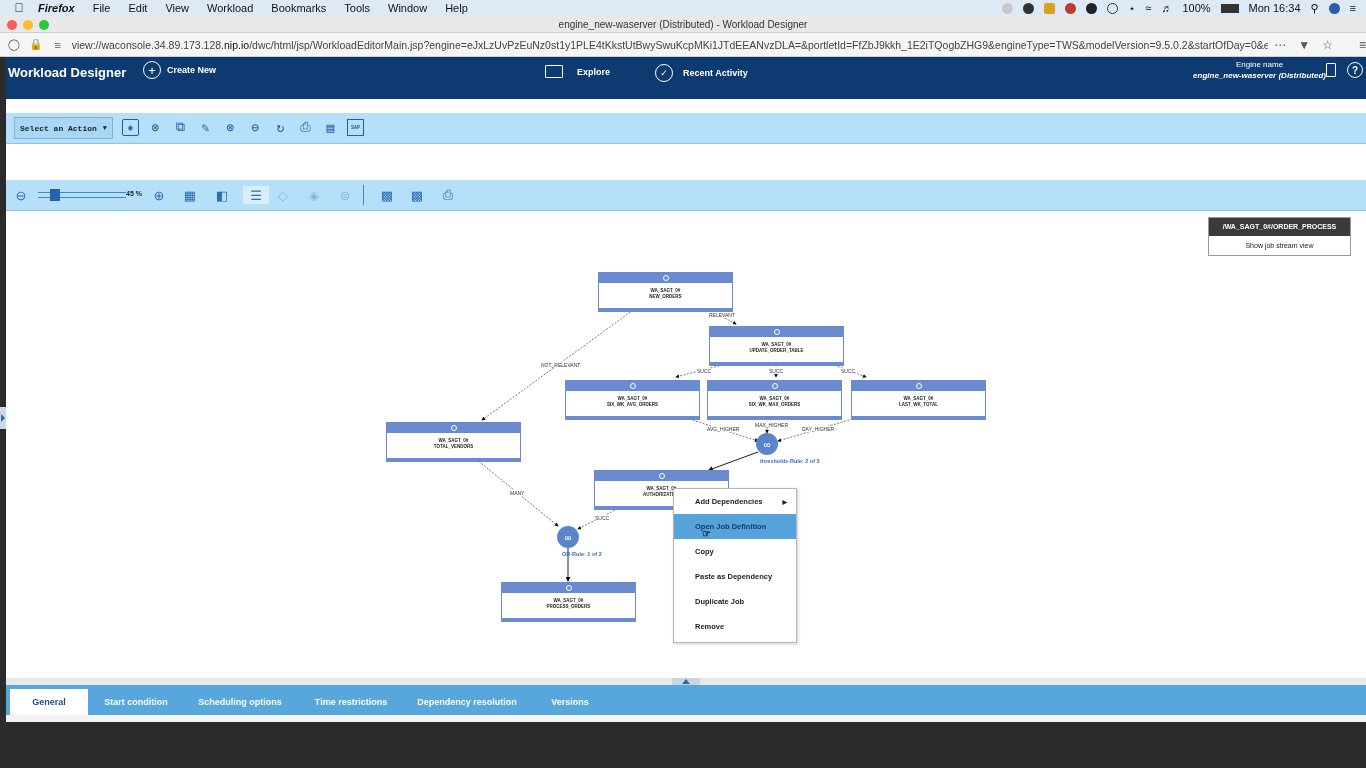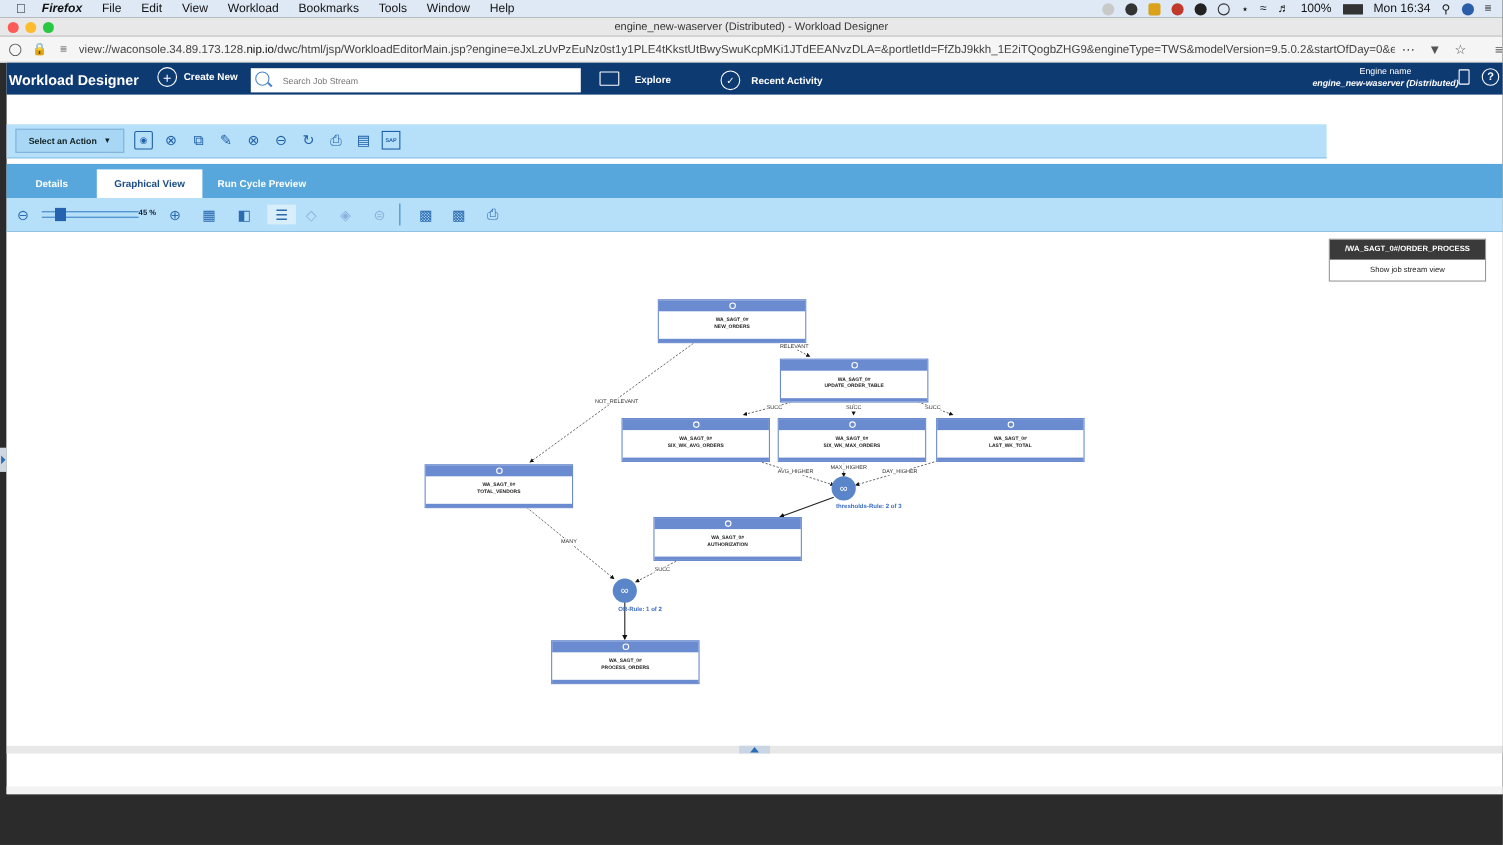--- a/index.html
+++ b/index.html
@@ -13,38 +13,38 @@
   .titlebar { position: absolute; left: 0; top: 16px; width: 1366px; height: 17px; background: #e8e8e8; border-bottom: 1px solid #cfcfcf; font-size: 10px; color: #333; text-align: center; line-height: 17px; }
   .traffic { position: absolute; left: 7px; top: 4px; display: flex; gap: 6px; }
   .traffic span { width: 10px; height: 10px; border-radius: 50%; display: block; }
   .urlbar { position: absolute; left: 0; top: 33px; width: 1366px; height: 24px; background: #f5f5f5; border-bottom: 1px solid #d0d0d0; display: flex; align-items: center; font-size: 10.5px; color: #444; }
   .urlbar .ic { width: 16px; text-align: center; font-size: 11px; color: #555; margin-left: 6px; }
   .url-text { margin-left: 6px; white-space: nowrap; overflow: hidden; width: 1205px; }
   .url-text b { color: #111; font-weight: normal; }
   .url-right { display: flex; gap: 12px; margin-left: 6px; font-size: 12px; color: #555; }
 
   .app { position: absolute; left: 6px; top: 57px; width: 1360px; height: 665px; background: #fff; }
-  .app-header { position: absolute; left: 0; top: 0; width: 1360px; height: 29px; background: #0e3a72; color: #fff; padding-left: 12px; }
+  .app-header { position: absolute; left: 0; top: 0; width: 1360px; height: 42px; background: #0e3a72; color: #fff; padding-left: 12px; }
   .brand { position: absolute; left: 2px; top: 8px; font-size: 13px; font-weight: bold; }
   .hdr-btn { position: absolute; top: 4px; display: flex; align-items: center; gap: 6px; font-size: 9px; font-weight: bold; }
   .circle-ic { width: 18px; height: 18px; border: 1.5px solid #fff; border-radius: 50%; display: flex; align-items: center; justify-content: center; font-size: 13px; font-weight: normal; }
   .search { position: absolute; left: 222px; top: 5px; width: 300px; height: 22px; background: #fff; display: flex; align-items: center; }
   .search .mag { width: 18px; height: 18px; margin-left: 3px; position: relative; }
   .search .mag:before { content: ""; position: absolute; left: 1px; top: 1px; width: 11px; height: 11px; border: 1.5px solid #4a88c8; border-radius: 50%; }
   .search .mag:after { content: ""; position: absolute; left: 12px; top: 12px; width: 5px; height: 1.5px; background: #4a88c8; transform: rotate(45deg); }
   .search input { border: none; outline: none; font-size: 8px; margin-left: 8px; width: 260px; color: #333; font-family: "Liberation Sans", sans-serif; }
   .folder-ic { width: 18px; height: 13px; border: 1.5px solid #fff; border-radius: 1px; position: relative; }
   .engine-info { position: absolute; right: 40px; top: 2px; text-align: center; font-size: 8px; line-height: 11px; }
   .engine-info .nm { font-style: italic; font-weight: bold; }
   .hdr-icon { position: absolute; top: 6px; font-size: 12px; }
   .doc-ic { width: 10px; height: 14px; border: 1.5px solid #fff; border-radius: 1px; }
   .help-ic { width: 16px; height: 16px; border: 1.5px solid #fff; border-radius: 50%; font-size: 10px; display: flex; align-items: center; justify-content: center; font-weight: bold; }
 
   .js-bar { position: absolute; left: 0; top: 33px; width: 1360px; height: 23px; background: #0a6bd1; color: #fff; font-size: 8px; font-weight: bold; padding-left: 8px; line-height: 23px; }
-  .action-bar { position: absolute; left: 0; top: 56px; width: 1200px; height: 31px; background: #b6dffa; border-bottom: 1px solid #8ec3e5; }
+  .action-bar { position: absolute; left: 0; top: 56px; width: 1360px; height: 31px; background: #b6dffa; border-bottom: 1px solid #8ec3e5; font-family: Liberation Mono, monospace; }
   .select-action { position: absolute; left: 8px; top: 4px; width: 99px; height: 22px; border: 1px solid #7fb2d8; background: #a8d6f5; font-size: 8px; font-weight: bold; color: #122; display: flex; align-items: center; justify-content: center; gap: 6px; }
   .tb-icons { position: absolute; left: 116px; top: 6px; display: flex; gap: 8px; }
   .tb-ic { width: 17px; height: 17px; display: flex; align-items: center; justify-content: center; color: #1d5fa8; font-size: 13px; }
 
   .tabs1 { position: absolute; left: 0; top: 92px; width: 1360px; height: 31px; background: #57a7dd; }
   .tab { position: absolute; top: 5px; height: 26px; font-size: 9px; font-weight: bold; color: #fff; display: flex; align-items: center; justify-content: center; }
   .tab.active { background: #fff; color: #1e4e85; }
   .zoombar { position: absolute; left: 0; top: 123px; width: 1360px; height: 31px; background: #b6dffa; border-bottom: 1px solid #8ec3e5; }
   .zb-ic { position: absolute; top: 6px; width: 18px; height: 18px; color: #2b6bb0; font-size: 13px; display: flex; align-items: center; justify-content: center; }
   .slider-track { position: absolute; left: 32px; top: 12px; width: 88px; height: 6px; border-top: 1.5px solid #3d86c6; border-bottom: 1.5px solid #3d86c6; }
@@ -140,24 +140,20 @@
 </div>
 
 <div class="app">
 
   <div class="app-header">
     <div class="brand">Workload Designer</div>
     <div class="hdr-btn" style="left:137px">
       <span class="circle-ic">+</span>
       <span>Create New</span>
     </div>
-    <div class="search">
-      <span class="mag"></span>
-      <input type="text" placeholder="Search Job Stream" style="">
-    </div>
     <div class="hdr-btn" style="left:539px;top:8px">
       <span class="folder-ic"></span>
       <span style="margin-left:8px">Explore</span>
     </div>
     <div class="hdr-btn" style="left:649px;top:7px">
       <span class="circle-ic" style="font-size:9px">✓</span>
       <span style="margin-left:4px">Recent Activity</span>
     </div>
     <div class="engine-info">
       <div>Engine name</div>
@@ -184,25 +180,20 @@
       <span class="tb-ic">✎</span>
       <span class="tb-ic">⊗</span>
       <span class="tb-ic">⊖</span>
       <span class="tb-ic">↻</span>
       <span class="tb-ic">⎙</span>
       <span class="tb-ic">▤</span>
       <span class="tb-ic" style="border:1.5px solid #1d5fa8;font-size:5px;font-weight:bold">SAP</span>
     </div>
   </div>
 
-  <div class="tabs1">
-    <div class="tab" style="left:0;width:82px">Details</div>
-    <div class="tab active" style="left:82px;width:96px">Graphical View</div>
-    <div class="tab" style="left:182px;width:100px">Run Cycle Preview</div>
-  </div>
 
   <div class="zoombar">
     <span class="zb-ic" style="left:6px">⊖</span>
     <div class="slider-track"></div>
     <div class="slider-thumb"></div>
     <span class="zoom-pct">45 %</span>
     <span class="zb-ic" style="left:144px">⊕</span>
     <span class="zb-ic" style="left:175px">▦</span>
     <span class="zb-ic" style="left:207px">◧</span>
     <span class="zb-ic zb-active" style="left:237px;width:26px">☰</span>
@@ -339,22 +330,44 @@
     <div class="rule" style="left:551px;top:315px">
         <span>∞</span>
       </div>
     <span class="rule-lbl" style="left:556px;top:340px">OR-Rule: 1 of 2</span>
 
     <div class="overview">
       <div class="ot">/WA_SAGT_0#/ORDER_PROCESS</div>
       <div class="ob">Show job stream view</div>
     </div>
 
+    <div class="ctx">
+      <div class="ctx-item">
+        <span>Add Dependencies</span>
+        <span class="arr">▶</span>
+      </div>
+      <div class="ctx-item hl">
+        <span>Open Job Definition</span>
+        <span class="cursor-hand">☞</span>
+      </div>
+      <div class="ctx-item">Copy</div>
+      <div class="ctx-item">Paste as Dependency</div>
+      <div class="ctx-item">Duplicate Job</div>
+      <div class="ctx-item">Remove</div>
+    </div>
   </div>
 
   <div class="side-handle"></div>
 
   <div class="splitter">
     <div class="grip"></div>
   </div>
 
+  <div class="tabs2">
+    <div class="tab active" style="left:4px;width:78px">General</div>
+    <div class="tab" style="left:88px;width:84px">Start condition</div>
+    <div class="tab" style="left:186px;width:96px">Scheduling options</div>
+    <div class="tab" style="left:300px;width:90px">Time restrictions</div>
+    <div class="tab" style="left:406px;width:110px">Dependency resolution</div>
+    <div class="tab" style="left:536px;width:56px">Versions</div>
+  </div>
   <div class="bottom-strip"></div>
 </div>
 
 </body></html>

